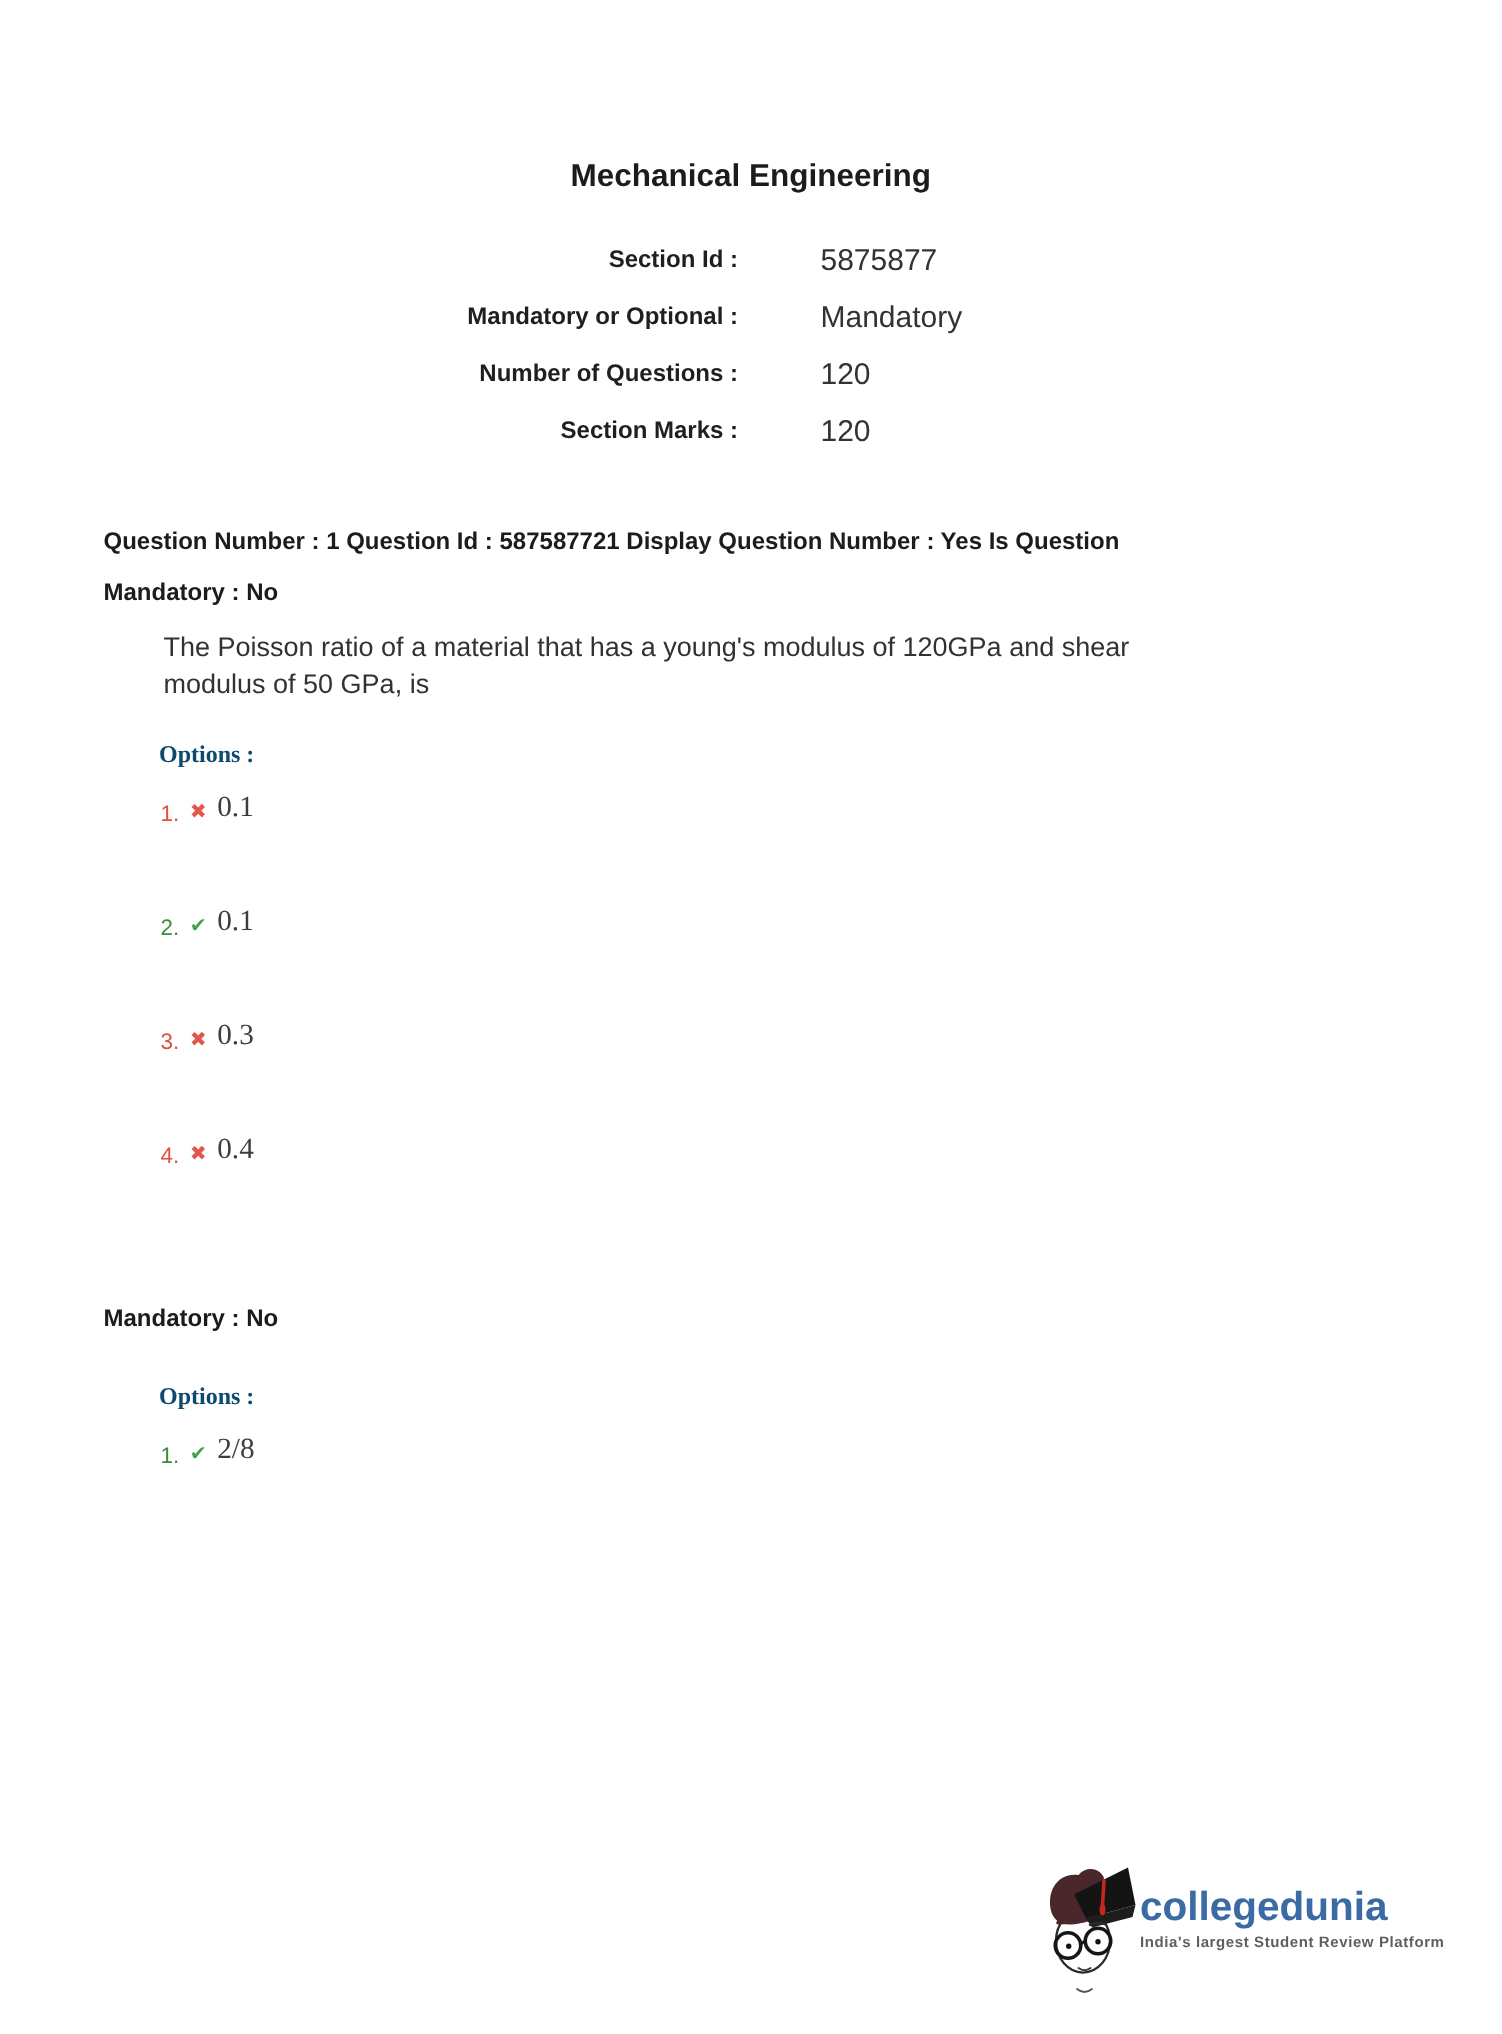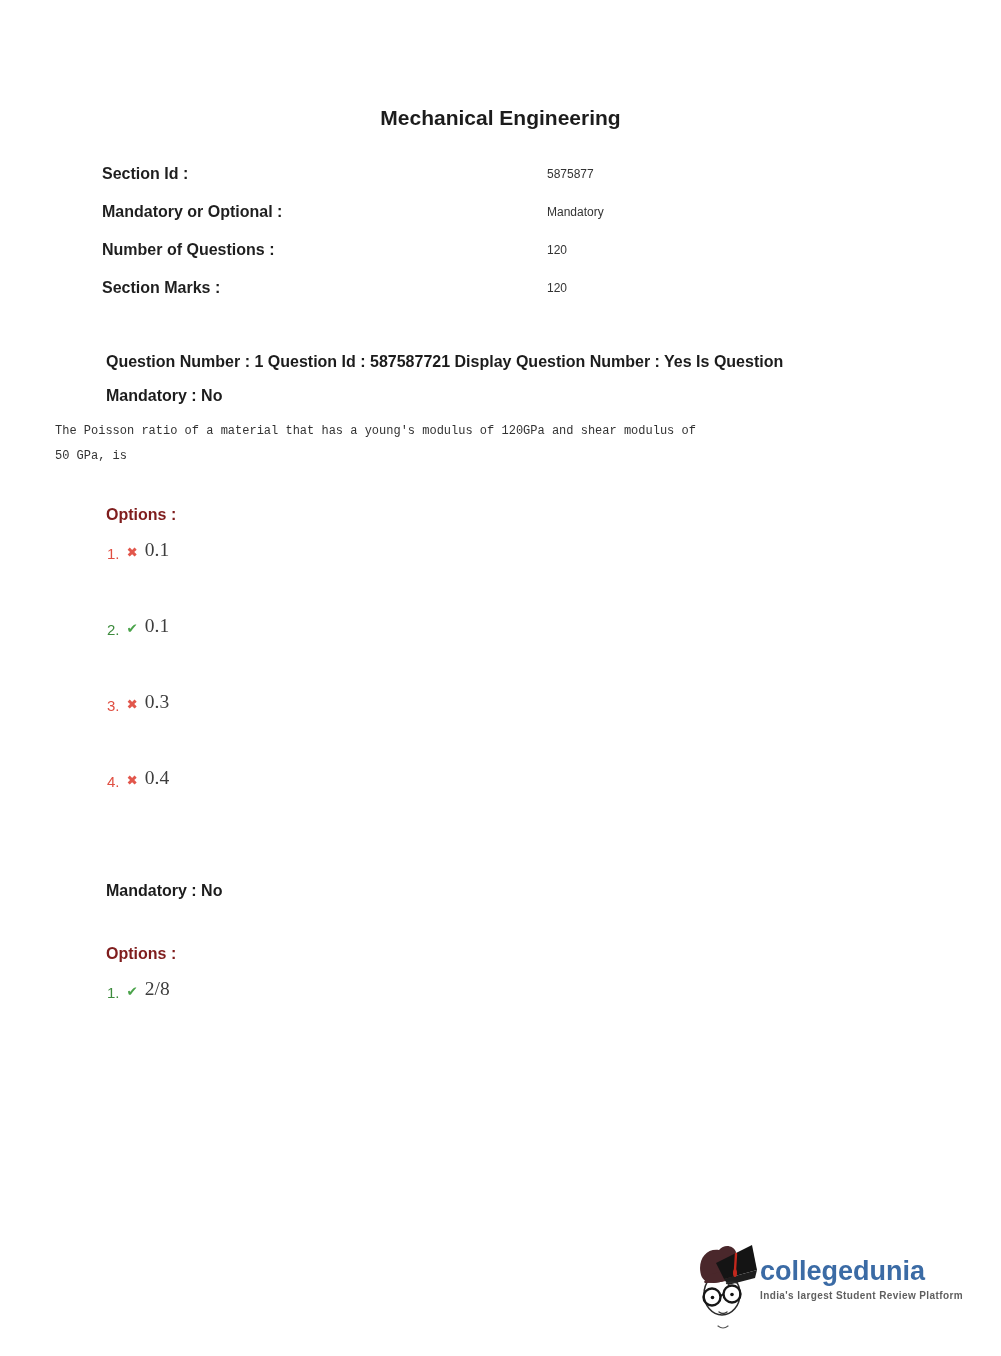--- a/index.html
+++ b/index.html
@@ -23,62 +23,64 @@
     line-height: 30px;
   }
 
   
   .section-info { margin-top: 24px; }
   .info-row {
     display: flex;
     align-items: center;
     padding-left: 102px;
     margin-bottom: 4px;
+    text-align: right;
   }
   .info-label {
     width: 445px;
     padding-right: 55px;
     font-weight: bold;
     font-size: 16px;
     line-height: 34px;
     color: #1f1f1f;
   }
   .info-value {
-    font-size: 12px;
+    font-size: 20px;
     color: #333333;
     line-height: 34px;
   }
 
   
   .question { margin-top: 40px; }
   .question.second { margin-top: 80px; }
   .q-header-line {
-    padding-left: 106px;
+    padding-left: 69px;
     max-width: 900px;
     font-weight: bold;
     font-size: 16px;
     line-height: 34px;
     color: #1c1c1c;
   }
   .q-body {
-    margin-left: 55px;
+    margin-left: 109px;
     margin-top: 6px;
     max-width: 650px;
-    font-family: Liberation Mono, monospace;
-    font-size: 12px;
+    font-family: Liberation Sans, sans-serif;
+    font-size: 18px;
     line-height: 25px;
     color: #323232;
   }
   .options-label {
     margin-left: 106px;
-    margin-top: 36px;
+    margin-top: 25px;
     font-weight: bold;
     font-size: 16px;
     line-height: 19px;
-    color: #7f1d1d;
+    color: #0c4a6e;
+    font-family: Liberation Serif, serif;
   }
   .option-row {
     margin-left: 107px;
     margin-top: 15px;
     margin-bottom: 49px;
     display: flex;
     align-items: flex-start;
     height: 27px;
   }
   .option-row:last-child { margin-bottom: 0; }

